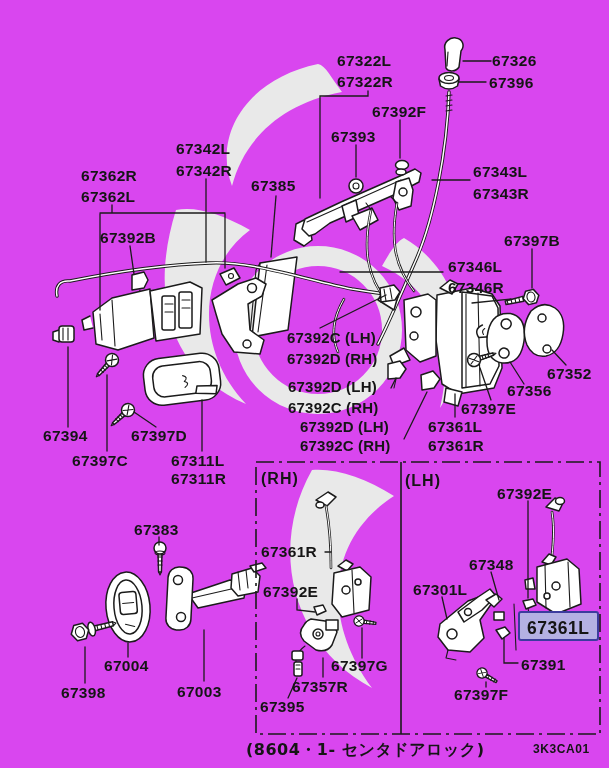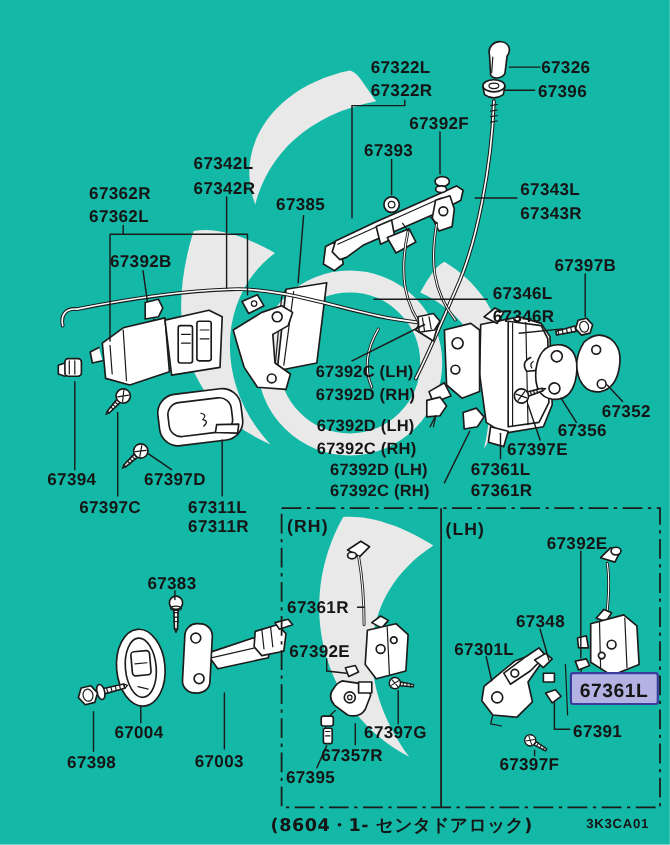--- a/index.html
+++ b/index.html
@@ -1,16 +1,16 @@
 <!DOCTYPE html>
 <html><head>
 <meta charset="utf-8">
 <style>
   html,body{margin:0;padding:0;background:#fff;}
-  .stage{position:relative;width:609px;height:768px;background:#14b8a6;overflow:hidden;}
+  .stage{position:relative;width:609px;height:768px;background:#d946ef;overflow:hidden;}
   svg{position:absolute;left:0;top:0;}
   text{font-family:"Liberation Sans","DejaVu Sans",sans-serif;font-weight:700;fill:#151515;}
   .pn{font-size:15.5px;letter-spacing:.3px;}
   .pn2{font-size:15px;letter-spacing:.2px;}
   .ttl{font-size:16px;letter-spacing:1px;}
   .hl-text{font-size:17.5px;letter-spacing:.5px;}
   .caption{font-family:"DejaVu Sans","Liberation Sans",sans-serif;font-size:16px;letter-spacing:.5px;}
   .code{font-size:12px;letter-spacing:.6px;}
   .p{stroke:#1b1b1b;stroke-width:1.5;fill:#fff;stroke-linejoin:round;stroke-linecap:round;}
   .pt{stroke:#1b1b1b;stroke-width:1.1;fill:none;stroke-linejoin:round;stroke-linecap:round;}

